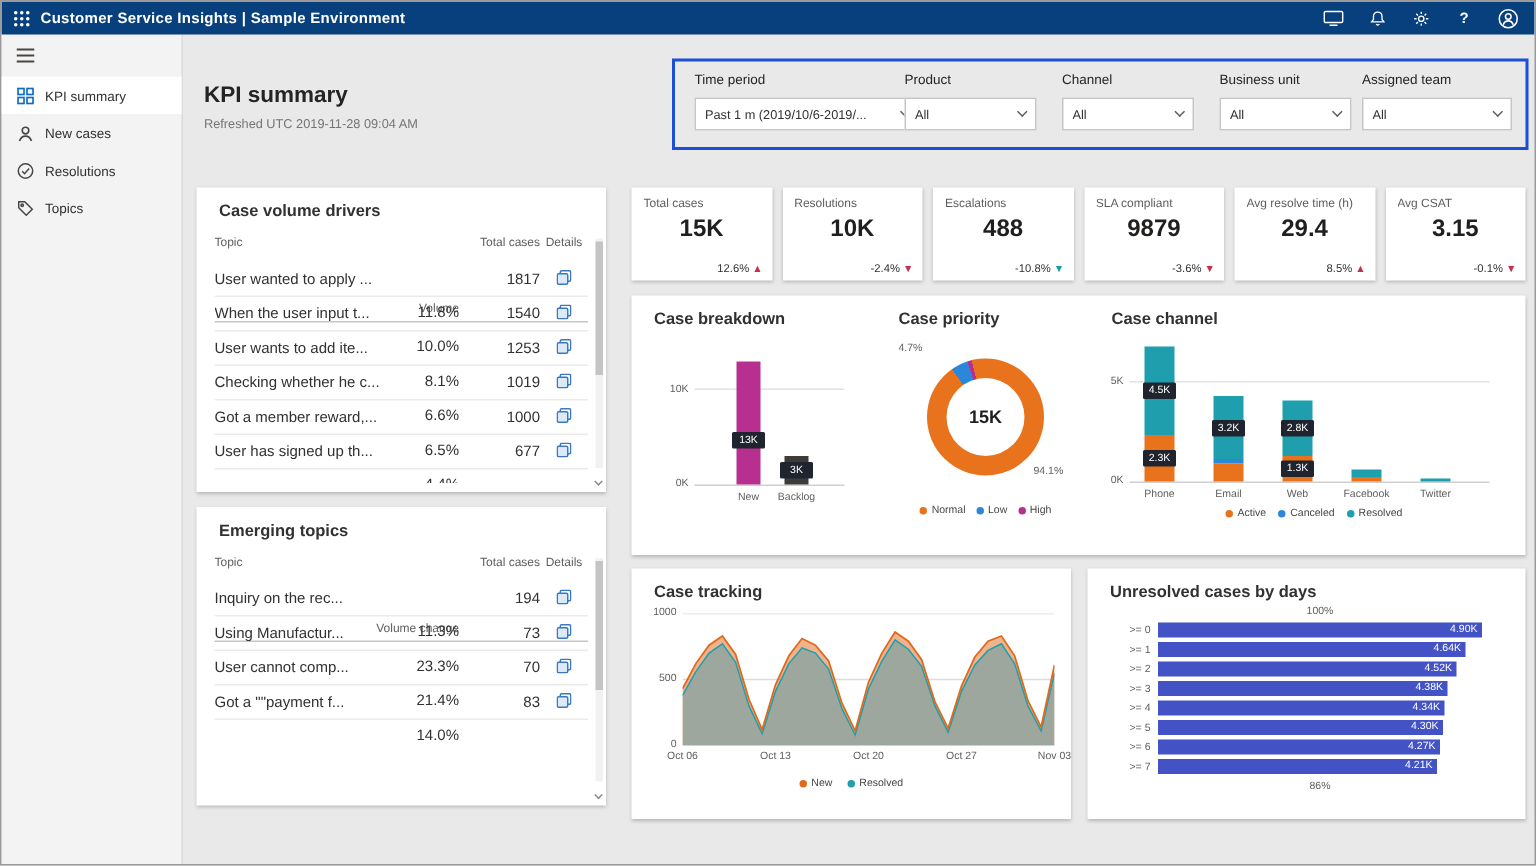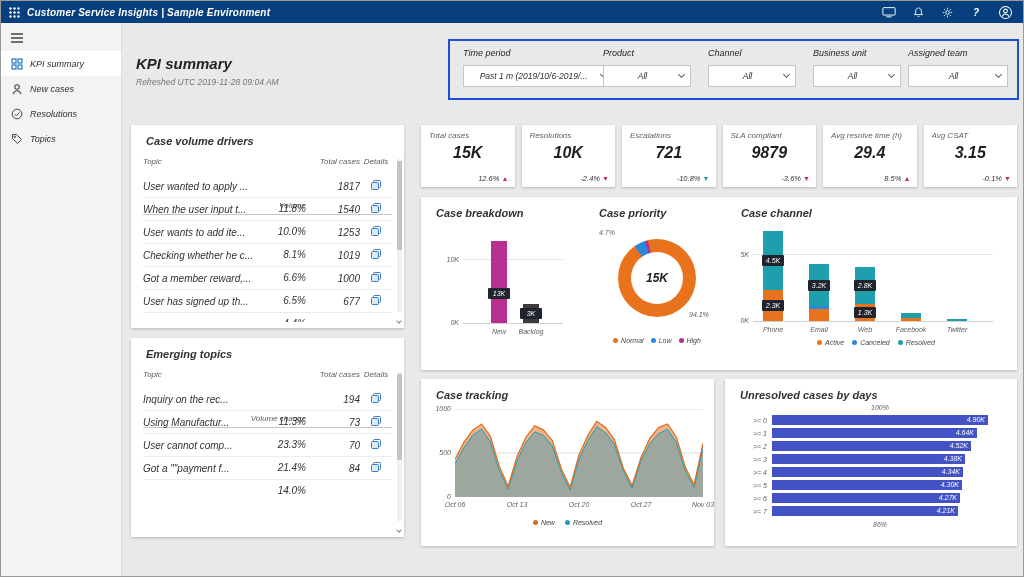--- a/index.html
+++ b/index.html
@@ -1,17 +1,17 @@
 <!DOCTYPE html>
 <html><head>
 <meta charset="utf-8">
 <style>
 *{margin:0;padding:0;box-sizing:border-box;}
 body{width:1024px;height:577px;font-family:"Liberation Sans",sans-serif;background:#fff;}
-.screen{position:relative;width:1024px;height:577px;background:#e9e9e9;border:1px solid #9a9a9a;overflow:hidden;font-style:italic;}
+.screen{position:relative;width:1024px;height:577px;background:#e9e9e9;border:1px solid #9a9a9a;overflow:hidden;}
 
 .topbar{position:absolute;left:0;top:0;right:0;height:22px;background:#07407c;display:flex;align-items:center;color:#fff;z-index:20;}
 .waffle{width:26px;height:22px;display:flex;align-items:center;justify-content:center;cursor:pointer;}
 .topbar-title{font-size:10px;font-weight:bold;letter-spacing:.2px;white-space:nowrap;}
 .topbar-right{margin-left:auto;display:flex;align-items:center;gap:13px;padding-right:10px;}
 .tb-icon{width:16px;height:16px;display:flex;align-items:center;justify-content:center;font-size:10px;font-weight:bold;cursor:pointer;}
 
 .sidebar{position:absolute;left:0;top:22px;width:121px;bottom:0;background:#f3f3f3;border-right:1px solid #dcdcdc;z-index:10;}
 .hamburger{height:20px;padding:6px 0 0 10px;cursor:pointer;}
 .side-list{margin-top:8px;}
@@ -25,21 +25,21 @@
 
 #filters-box{position:absolute;left:447px;top:38px;width:571px;height:61px;border:2px solid #1d4ed8;z-index:5;}
 .filter{position:absolute;top:7px;}
 #f-time{left:13px;width:150px;}
 #f-product{left:153px;width:88px;}
 #f-channel{left:258px;width:88px;}
 #f-bunit{left:363px;width:88px;}
 #f-team{left:458px;width:100px;}
 .f-label{font-size:9px;color:#252423;margin-bottom:7px;}
 .f-select{height:22px;background:#fff;border:1px solid #c8c6c4;display:flex;align-items:center;padding:0 6px;font-size:8.5px;color:#323130;cursor:pointer;}
-.f-value{flex:1;white-space:nowrap;overflow:hidden;text-overflow:ellipsis;text-align:center;}
+.f-value{flex:1;white-space:nowrap;overflow:hidden;text-overflow:ellipsis;}
 .chev{width:5px;height:5px;border-right:1px solid #605e5c;border-bottom:1px solid #605e5c;transform:rotate(45deg);margin-left:4px;margin-top:-3px;flex:none;}
 
 .card{position:absolute;background:#fff;box-shadow:0 1px 2.5px rgba(0,0,0,.22);}
 .card-title{position:absolute;left:15px;top:10px;font-size:11px;font-weight:bold;color:#323130;}
 #drivers-card{left:130px;top:124px;width:273px;height:203px;}
 #emerging-card{left:130px;top:337px;width:273px;height:199px;}
 #charts-card{left:420px;top:196px;width:596px;height:173px;}
 #tracking-card{left:420px;top:378px;width:293px;height:167px;}
 #unresolved-card{left:724px;top:378px;width:292px;height:167px;}
 
@@ -344,21 +344,21 @@
           <div class="tc t-vol">21.4%</div>
           <div class="tc t-total">70</div>
           <div class="tc t-det"><svg width="10" height="10" viewBox="0 0 10 10">
               <rect x="2.5" y="0.5" width="7" height="7" rx="1" fill="none" stroke="#3a79c2"></rect>
               <rect x="0.5" y="2.5" width="7" height="7" rx="1" fill="#dce9f7" stroke="#3a79c2"></rect>
             </svg></div>
         </div>
         <div class="trow">
           <div class="tc t-topic">Got a ""payment f...</div>
           <div class="tc t-vol">14.0%</div>
-          <div class="tc t-total">84</div>
+          <div class="tc t-total">83</div>
           <div class="tc t-det"><svg width="10" height="10" viewBox="0 0 10 10">
               <rect x="2.5" y="0.5" width="7" height="7" rx="1" fill="none" stroke="#3a79c2"></rect>
               <rect x="0.5" y="2.5" width="7" height="7" rx="1" fill="#dce9f7" stroke="#3a79c2"></rect>
             </svg></div>
         </div>
       </div>
     <div class="vscroll">
         <div class="vthumb"></div>
       </div>
     <span class="scroll-chev"></span>
@@ -370,21 +370,21 @@
       <div class="kpi-value">15K</div>
       <div class="kpi-delta"><span>12.6%</span> <span class="kpi-arrow" style="color: rgb(196, 49, 75);">▲</span></div>
     </div>
     <div class="kpi-card">
       <div class="kpi-title">Resolutions</div>
       <div class="kpi-value">10K</div>
       <div class="kpi-delta"><span>-2.4%</span> <span class="kpi-arrow" style="color: rgb(196, 49, 75);">▼</span></div>
     </div>
     <div class="kpi-card">
       <div class="kpi-title">Escalations</div>
-      <div class="kpi-value">721</div>
+      <div class="kpi-value">488</div>
       <div class="kpi-delta"><span>-10.8%</span> <span class="kpi-arrow" style="color: rgb(22, 155, 171);">▼</span></div>
     </div>
     <div class="kpi-card">
       <div class="kpi-title">SLA compliant</div>
       <div class="kpi-value">9879</div>
       <div class="kpi-delta"><span>-3.6%</span> <span class="kpi-arrow" style="color: rgb(196, 49, 75);">▼</span></div>
     </div>
     <div class="kpi-card">
       <div class="kpi-title">Avg resolve time (h)</div>
       <div class="kpi-value">29.4</div>

